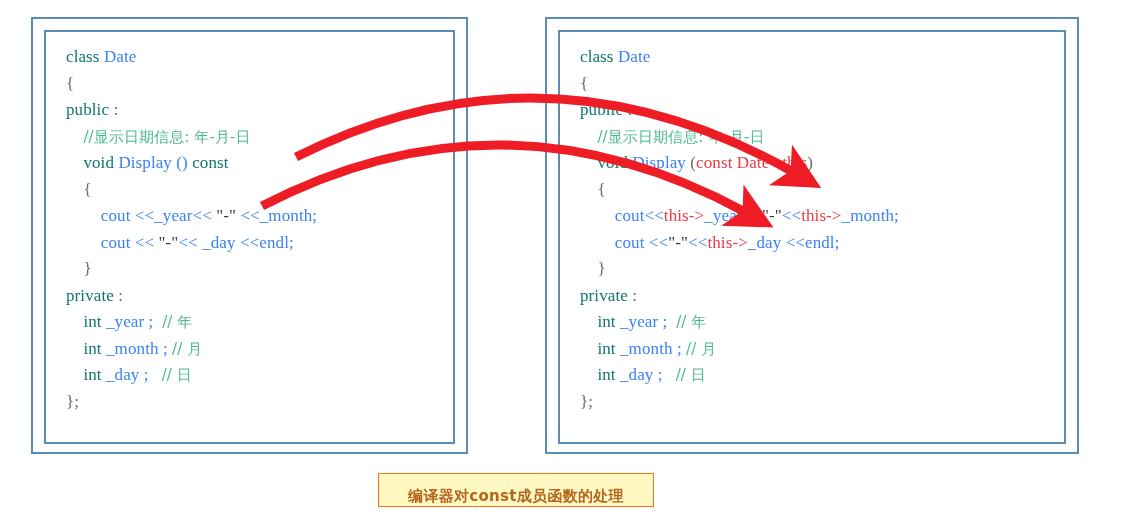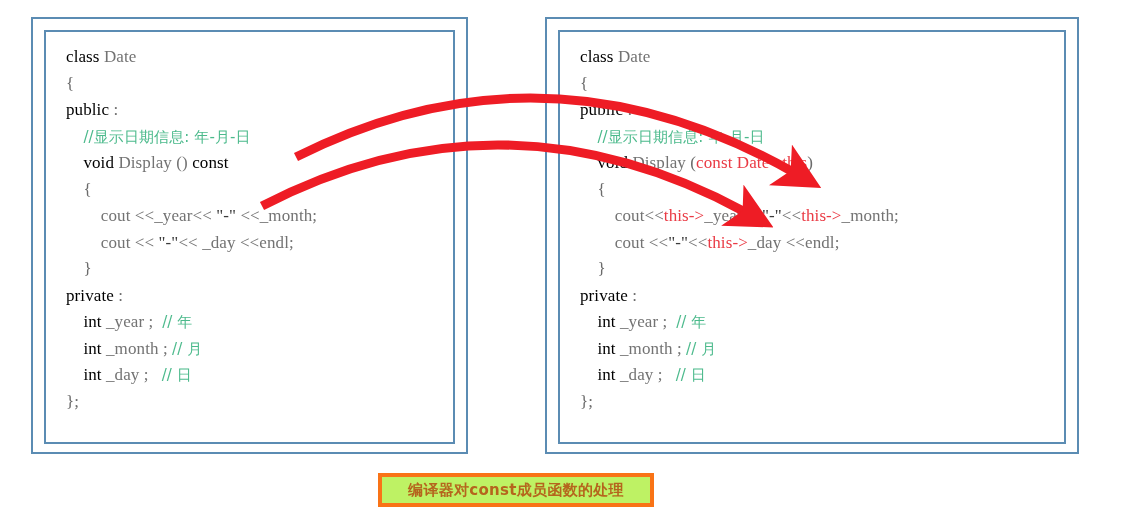--- a/index.html
+++ b/index.html
@@ -52,22 +52,22 @@
     right: 4px;
     font-family: "Liberation Serif", "DejaVu Serif", serif;
     font-size: 17px;
     line-height: 26.5px;
     color: #3b3b3b;
     white-space: pre;
     letter-spacing: 0.1px;
   }
   .code .ln { display: block; height: 26.5px; white-space: pre; }
 
-  .kw   { color: #000000; }          
-  .id   { color: #737373; }          
+  .kw   { color: #0f766e; }          
+  .id   { color: #3b82f6; }          
   .cmt  { color: #4cba8c; }          
   .pun  { color: #6b6b6b; }          
   .red  { color: #ea3b45; }          
   .str  { color: #3b3b3b; }
 
   .cn   { font-family: "DejaVu Sans", sans-serif; font-size: 15px; }
 
   
   #arrows {
     position: absolute;
@@ -77,25 +77,25 @@
     pointer-events: none;
   }
 
   
   #caption {
     position: absolute;
     left: 378px;
     top: 473px;
     width: 276px;
     height: 34px;
-    border: 4px solid #f97316;
-    background: #bef264;
+    border: 1px solid #f97316;
+    background: #fef9c3;
     box-sizing: border-box;
     display: flex;
-    align-items: center;
+    align-items: flex-end;
     justify-content: center;
   }
   #caption .caption-text {
     font-family: "DejaVu Sans", sans-serif;
     font-size: 15px;
     font-weight: bold;
     color: #b5651d;
     letter-spacing: 0.3px;
     white-space: nowrap;
   }

